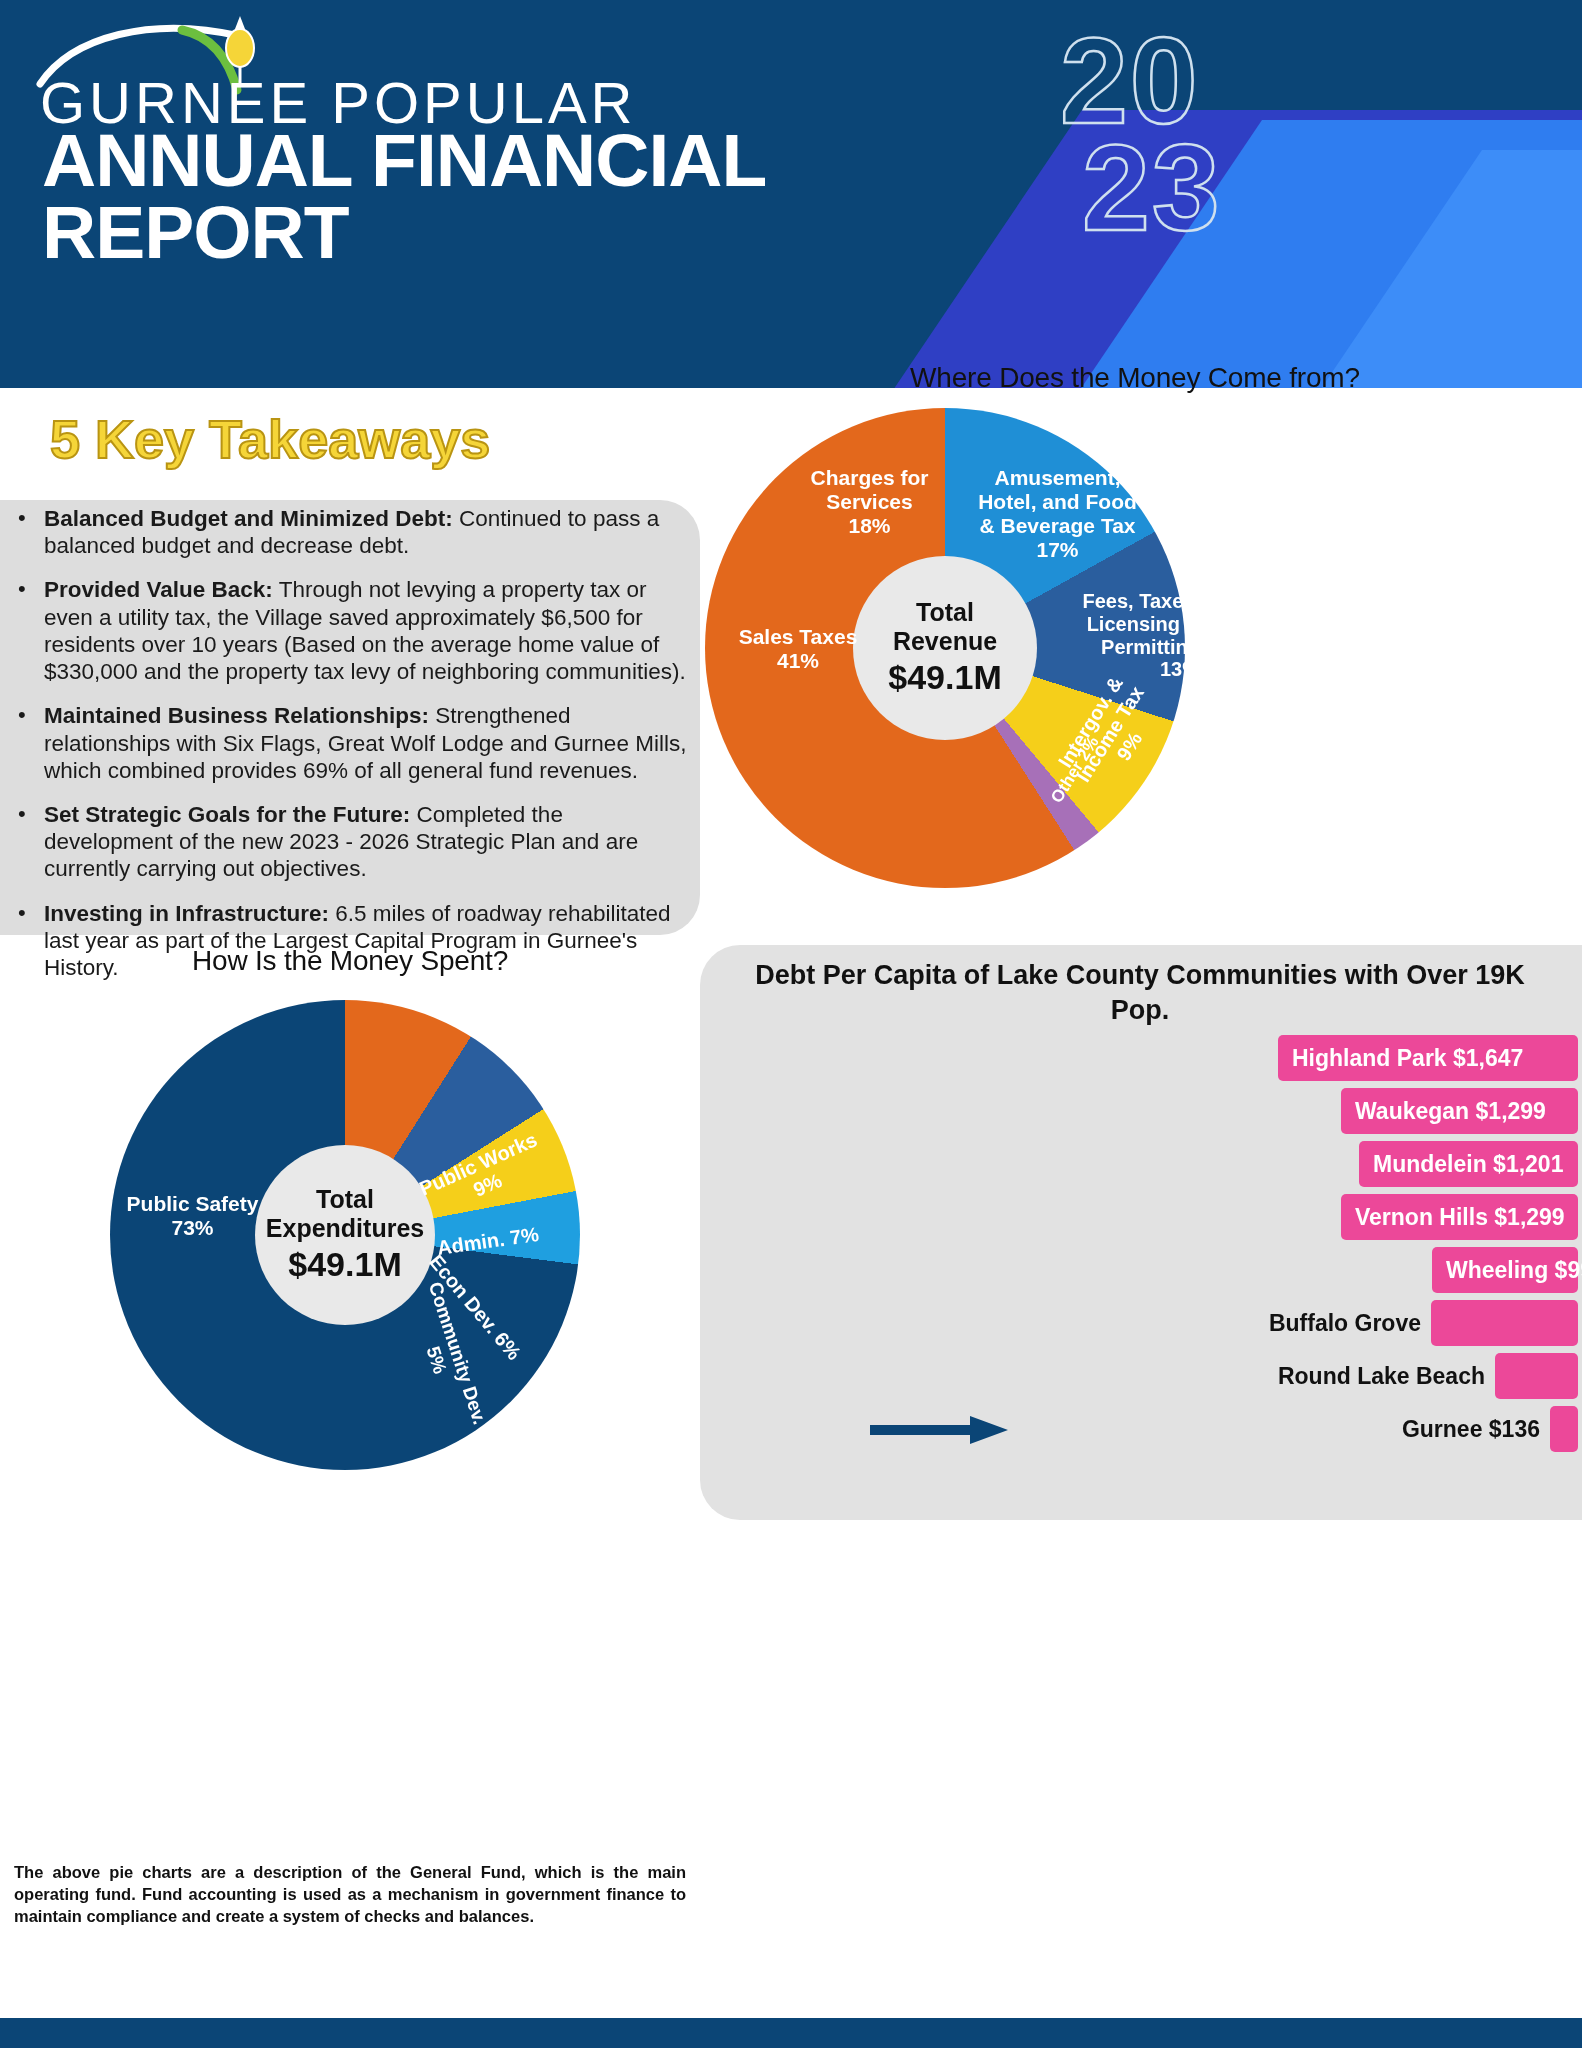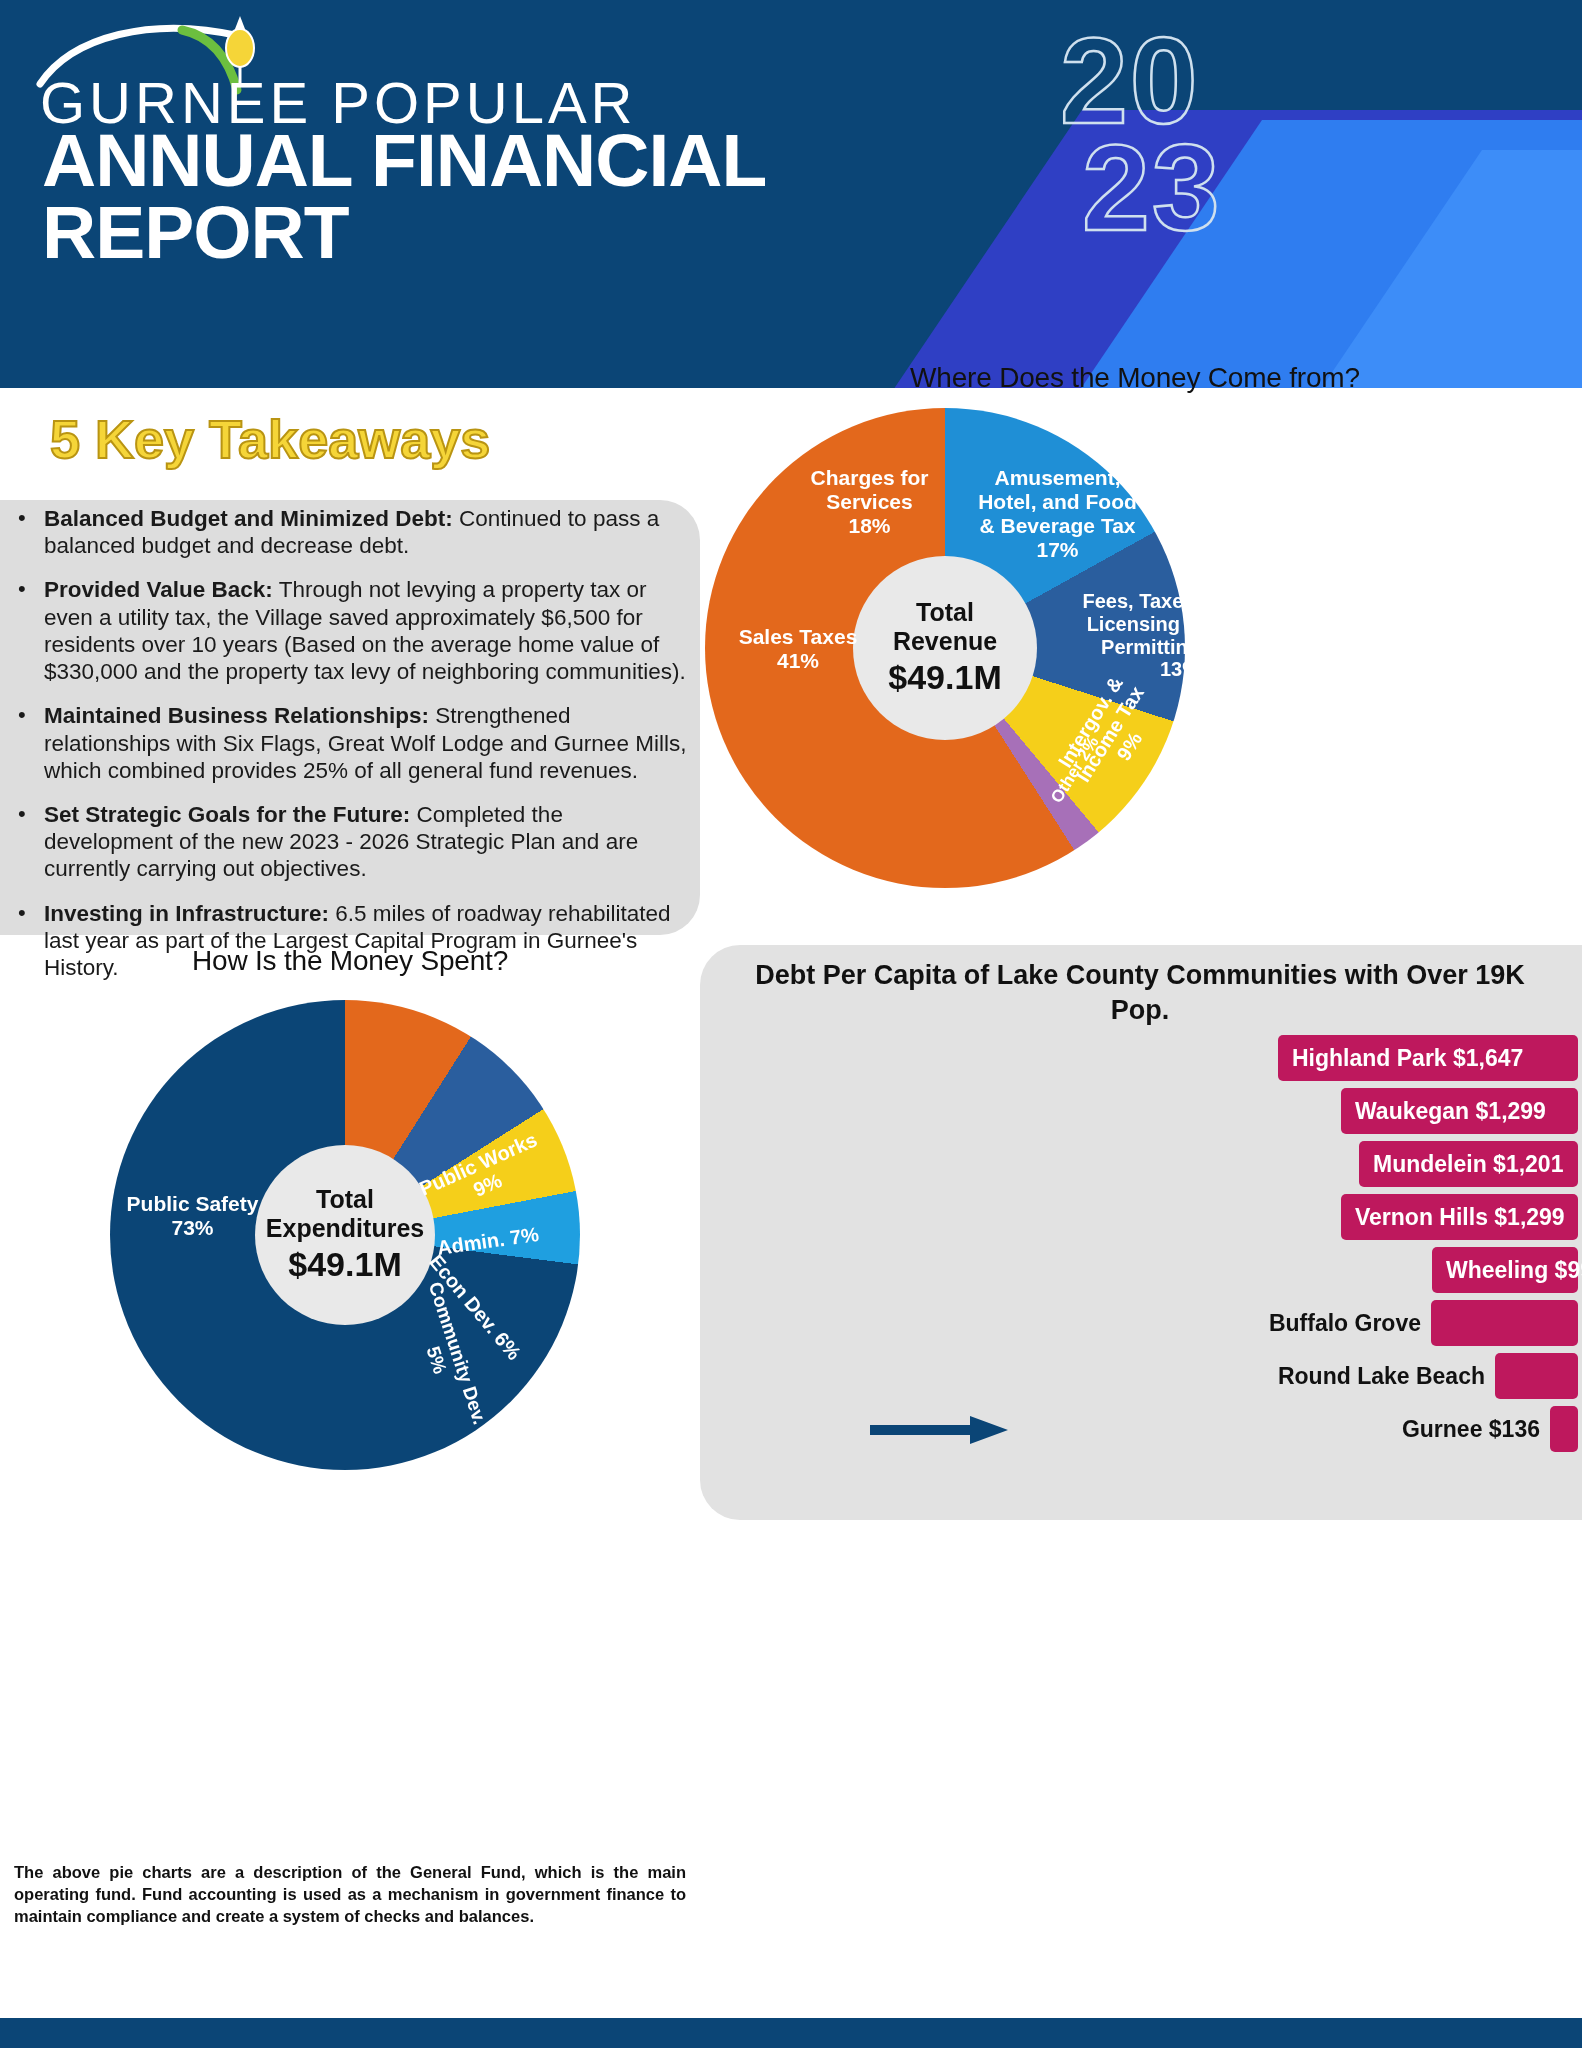--- a/index.html
+++ b/index.html
@@ -137,21 +137,21 @@
   }
   #debt-bars { position: absolute; left: 700px; top: 1035px; width: 882px; }
   .debt-row {
     position: relative; display: flex; align-items: center; justify-content: flex-end;
     height: 46px; margin-bottom: 7px; padding-right: 4px;
   }
   .debt-outside {
     font-size: 23px; font-weight: bold; color: #111; margin-right: 10px; white-space: nowrap;
   }
   .debt-bar {
-    height: 46px; background: #be185d; border-radius: 5px;
+    height: 46px; background: #ec4899; border-radius: 5px;
     display: flex; align-items: center; color: #fff; font-weight: bold;
     font-size: 23px; white-space: nowrap; padding: 0 14px;
   }
   .debt-bar.inside { justify-content: flex-start; }
   #gurnee-arrow { position: absolute; left: 170px; top: 8px; }
 
   
   #footnote {
     position: absolute; left: 14px; top: 1862px; width: 672px;
     font-size: 16.5px; font-weight: bold; line-height: 1.32; color: #111;
@@ -197,21 +197,21 @@
   <div class="takeaway">
     <span class="tk-bullet">•</span>
     <span class="tk-text"><b class="tk-lead">Balanced Budget and Minimized Debt:</b><span> Continued to pass a balanced budget and decrease debt.</span></span>
   </div>
   <div class="takeaway">
     <span class="tk-bullet">•</span>
     <span class="tk-text"><b class="tk-lead">Provided Value Back:</b><span>  Through not levying a property tax or even a utility tax, the Village saved approximately $6,500 for residents over 10 years (Based on the average home value of $330,000 and the property tax levy of neighboring communities).</span></span>
   </div>
   <div class="takeaway">
     <span class="tk-bullet">•</span>
-    <span class="tk-text"><b class="tk-lead">Maintained Business Relationships:</b><span> Strengthened relationships with Six Flags, Great Wolf Lodge and Gurnee Mills, which combined provides 25% of all general fund revenues.</span></span>
+    <span class="tk-text"><b class="tk-lead">Maintained Business Relationships:</b><span> Strengthened relationships with Six Flags, Great Wolf Lodge and Gurnee Mills, which combined provides 69% of all general fund revenues.</span></span>
   </div>
   <div class="takeaway">
     <span class="tk-bullet">•</span>
     <span class="tk-text"><b class="tk-lead">Set Strategic Goals for the Future:</b><span> Completed the development of the new 2023 - 2026 Strategic Plan and are currently carrying out objectives.</span></span>
   </div>
   <div class="takeaway">
     <span class="tk-bullet">•</span>
     <span class="tk-text"><b class="tk-lead">Investing in Infrastructure:</b><span> 6.5 miles of roadway rehabilitated last year as part of the Largest Capital Program in Gurnee's History.</span></span>
   </div>
 </div>

